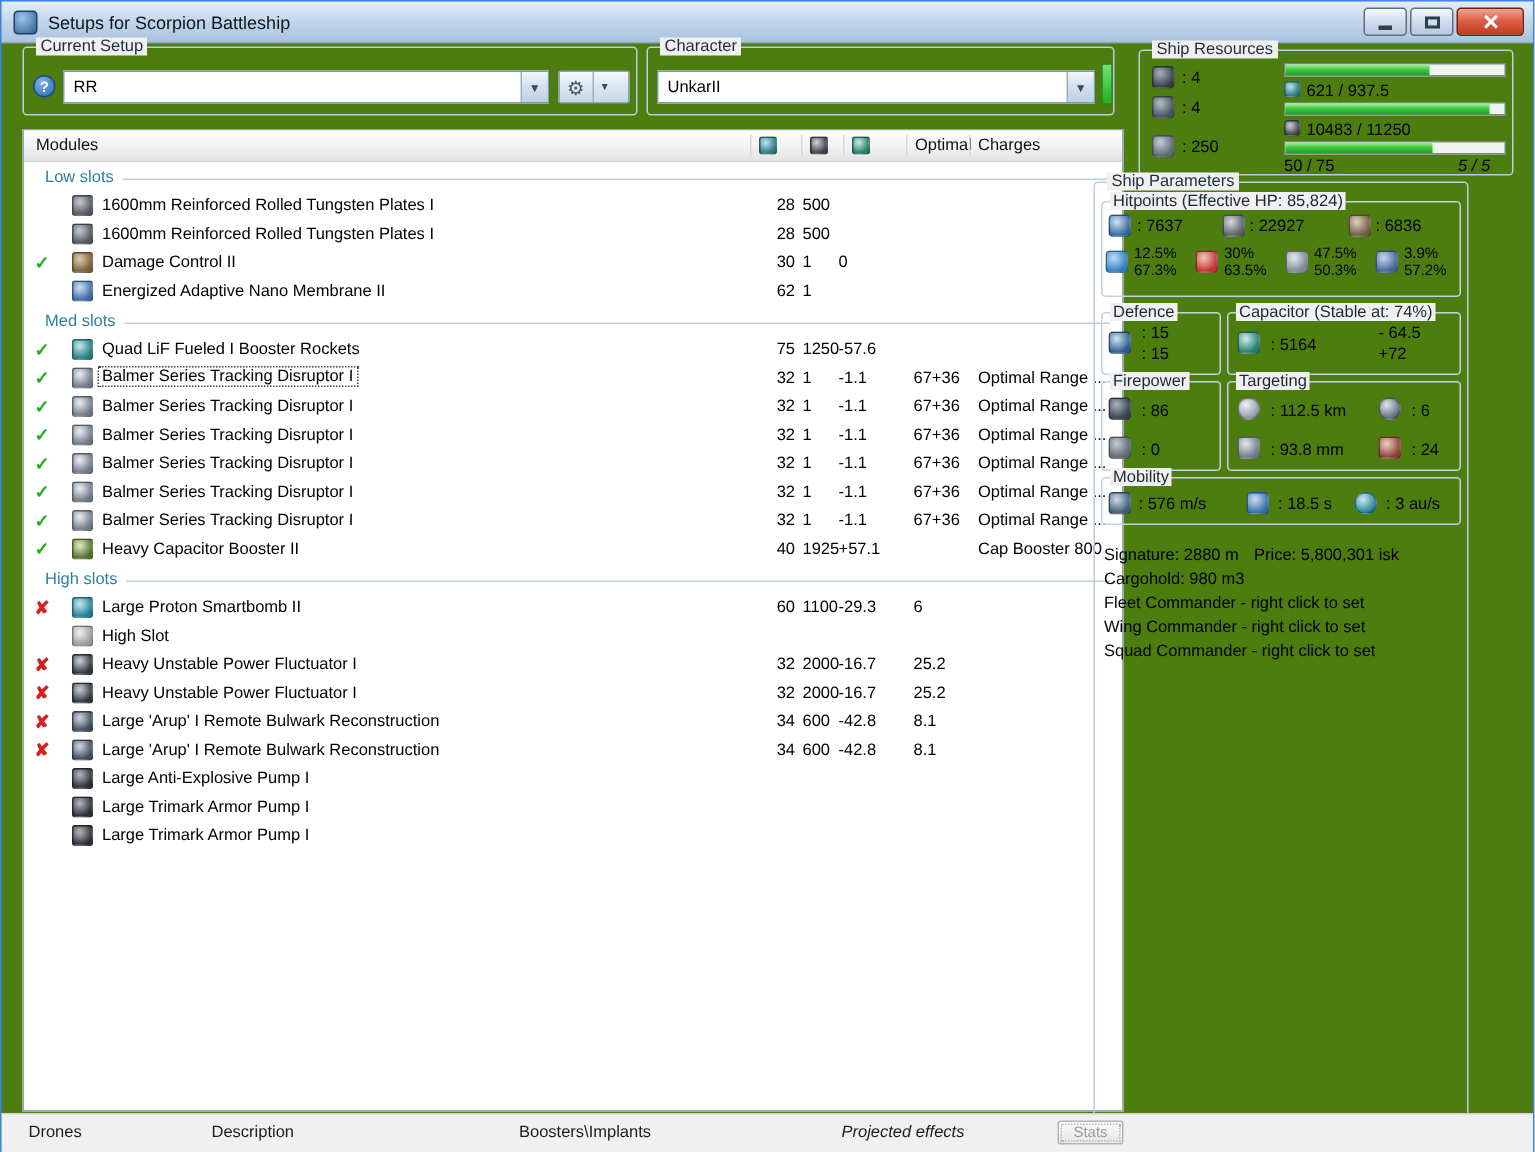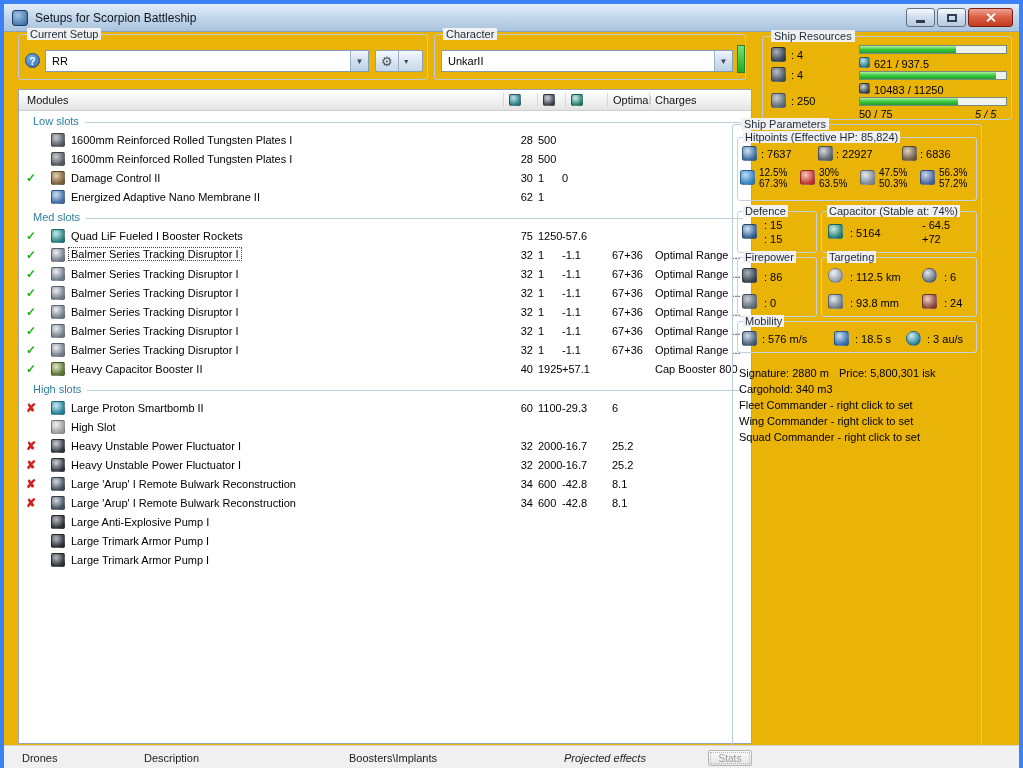--- a/index.html
+++ b/index.html
@@ -1,20 +1,20 @@
 <!DOCTYPE html>
 <html><head>
 <meta charset="utf-8">
 <style>
   *{box-sizing:border-box;margin:0;padding:0;}
   html,body{width:1023px;height:768px;}
   body{font-family:"Liberation Sans",sans-serif;font-size:11px;color:#000;background:#f0f0f0;position:relative;overflow:hidden;}
 
   
-  #window{position:absolute;inset:0;border:4px solid #3b82f6;background:#eab308;padding-left:36px;}
+  #window{position:absolute;inset:0;border:1px solid #3b82f6;background:#4d7c0f;padding-left:36px;}
   #titlebar{position:absolute;left:0;top:0;right:0;height:28px;
     background:linear-gradient(#e3eefa,#c2d6ea 50%,#a9c3dd);border-bottom:1px solid #8aa4bd;
     display:flex;align-items:center;}
   #app-icon{width:16px;height:16px;margin:0 7px 0 8px;border-radius:3px;flex:0 0 auto;
     background:radial-gradient(circle at 35% 30%,#9ec4e8,#2d5e96);border:1px solid #1d3f68;}
   #title-text{font-size:12px;color:#10151c;white-space:nowrap;}
   #win-btns{position:absolute;right:6px;top:4px;display:flex;gap:2px;}
   .winbtn{width:29px;height:19px;border:1px solid #5f6f80;border-radius:3px;cursor:default;
     background:linear-gradient(#f6fafd,#d2dfee 45%,#b6c9de);display:flex;align-items:center;justify-content:center;}
   .winbtn.close{width:45px;background:linear-gradient(#f0a494,#dc6146 45%,#c13c20);border-color:#7a1f10;}
@@ -403,21 +403,21 @@
       <span class="ricon em-resist-icon" style="left:2px;top:32px;"></span>
       <span class="rval rs" style="left:21px;top:29px;">12.5%</span>
       <span class="rval rs" style="left:21px;top:40px;">67.3%</span>
       <span class="ricon thermal-resist-icon" style="left:62px;top:32px;"></span>
       <span class="rval rs" style="left:81px;top:29px;">30%</span>
       <span class="rval rs" style="left:81px;top:40px;">63.5%</span>
       <span class="ricon kinetic-resist-icon" style="left:122px;top:32px;"></span>
       <span class="rval rs" style="left:141px;top:29px;">47.5%</span>
       <span class="rval rs" style="left:141px;top:40px;">50.3%</span>
       <span class="ricon explosive-resist-icon" style="left:182px;top:32px;"></span>
-      <span class="rval rs" style="left:201px;top:29px;">56.3%</span>
+      <span class="rval rs" style="left:201px;top:29px;">3.9%</span>
       <span class="rval rs" style="left:201px;top:40px;">57.2%</span>
     </div>
 
     <div class="pbox" style="left:4px;top:86px;width:80px;height:42px;">
       <span class="pbox-label">Defence</span>
       <span class="ricon defence-icon" style="left:4px;top:12px;"></span>
       <span class="rval" style="left:26px;top:7px;">: 15</span>
       <span class="rval" style="left:26px;top:21px;">: 15</span>
     </div>
 
@@ -454,21 +454,21 @@
       <span class="ricon speed-icon" style="left:4px;top:9px;"></span>
       <span class="rval" style="left:24px;top:11px;">: 576 m/s</span>
       <span class="ricon agility-icon" style="left:96px;top:9px;"></span>
       <span class="rval" style="left:117px;top:11px;">: 18.5 s</span>
       <span class="ricon warp-icon" style="left:168px;top:9px;"></span>
       <span class="rval" style="left:189px;top:11px;">: 3 au/s</span>
     </div>
 
     <span class="rval" style="left:6px;top:242px;">Signature: 2880 m</span>
     <span class="rval" style="left:106px;top:242px;">Price: 5,800,301 isk</span>
-    <span class="rval" style="left:6px;top:258px;">Cargohold: 340 m3</span>
+    <span class="rval" style="left:6px;top:258px;">Cargohold: 980 m3</span>
     <span class="rval" style="left:6px;top:274px;">Fleet Commander - right click to set</span>
     <span class="rval" style="left:6px;top:290px;">Wing Commander - right click to set</span>
     <span class="rval" style="left:6px;top:306px;">Squad Commander - right click to set</span>
   </div>
 
   <div id="footer">
     <span class="footer-tab" style="left:18px;">Drones</span>
     <span class="footer-tab" style="left:140px;">Description</span>
     <span class="footer-tab" style="left:345px;">Boosters\Implants</span>
     <span class="footer-tab" style="left:560px;font-style:italic;">Projected effects</span>

